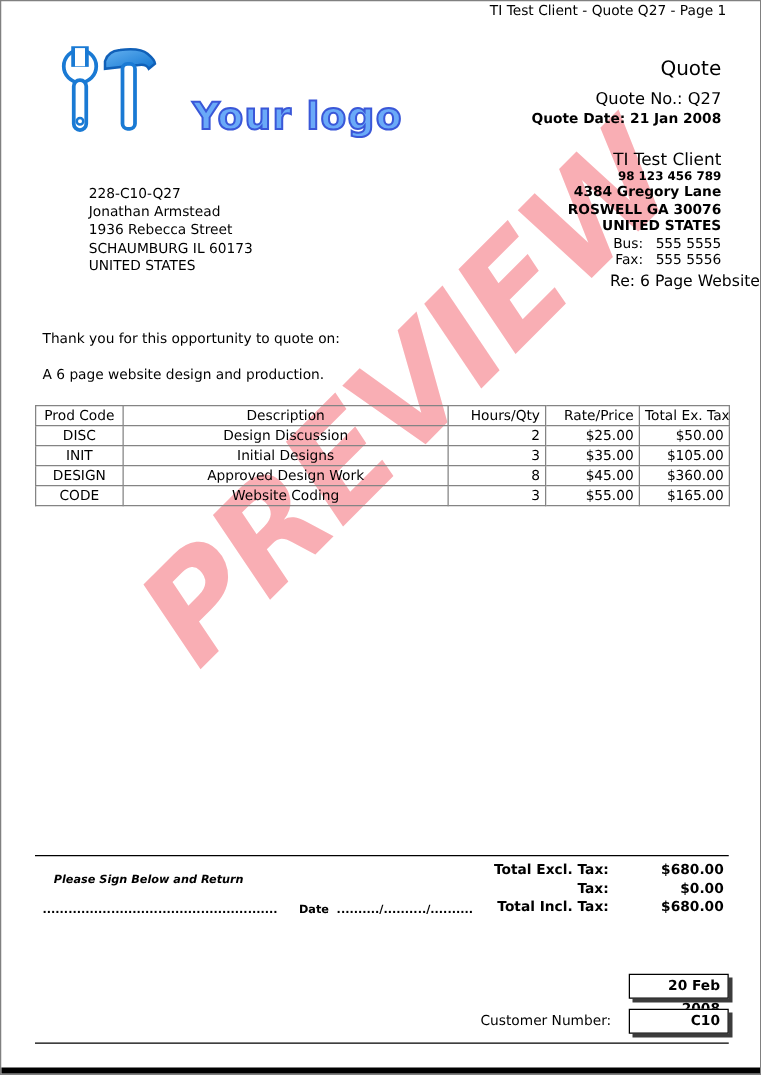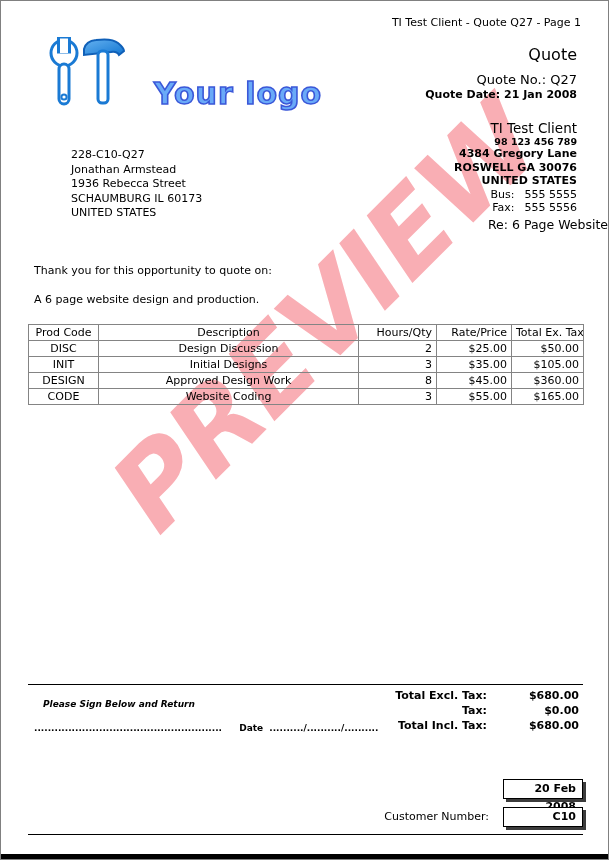--- a/index.html
+++ b/index.html
@@ -7,21 +7,21 @@
   .page{position:relative; width:607px; height:858px; background:#fff;
         border:1px solid #808080; overflow:hidden;}
   .bottom-bar{position:absolute; left:0; right:0; bottom:0; height:5px; background:#000; z-index:3;}
 
   .layer{position:absolute; inset:0; z-index:2;}
   .watermark{position:absolute; left:325px; top:315px; z-index:1;
     transform:translate(-50%,-50%) rotate(-45deg);
     font-size:110px; font-weight:bold; font-style:italic;
     letter-spacing:-2px; white-space:nowrap; color:#f9aeb4;}
 
-  .doc-header{position:absolute; top:15px; right:27px; font-size:11px;margin-left:24px;}
+  .doc-header{position:absolute; top:1px; right:27px; font-size:11px;margin-left:24px;}
 
   .logo{position:absolute; left:45px; top:36px; display:flex; align-items:flex-end;}
   .logo-text{margin-left:20px; font-size:30px; font-weight:bold; color:#6aaaf8;
     -webkit-text-stroke:1.6px #3a57d8; letter-spacing:1px;}
 
   .quote-title{position:absolute; top:44px; right:31px; font-size:16px;}
   .quote-no{position:absolute; top:71px; right:31px; font-size:13px;}
   .quote-date{position:absolute; top:87px; right:31px; font-size:11px; font-weight:bold;}
 
   .client-block{position:absolute; top:119px; right:31px; text-align:right;}

